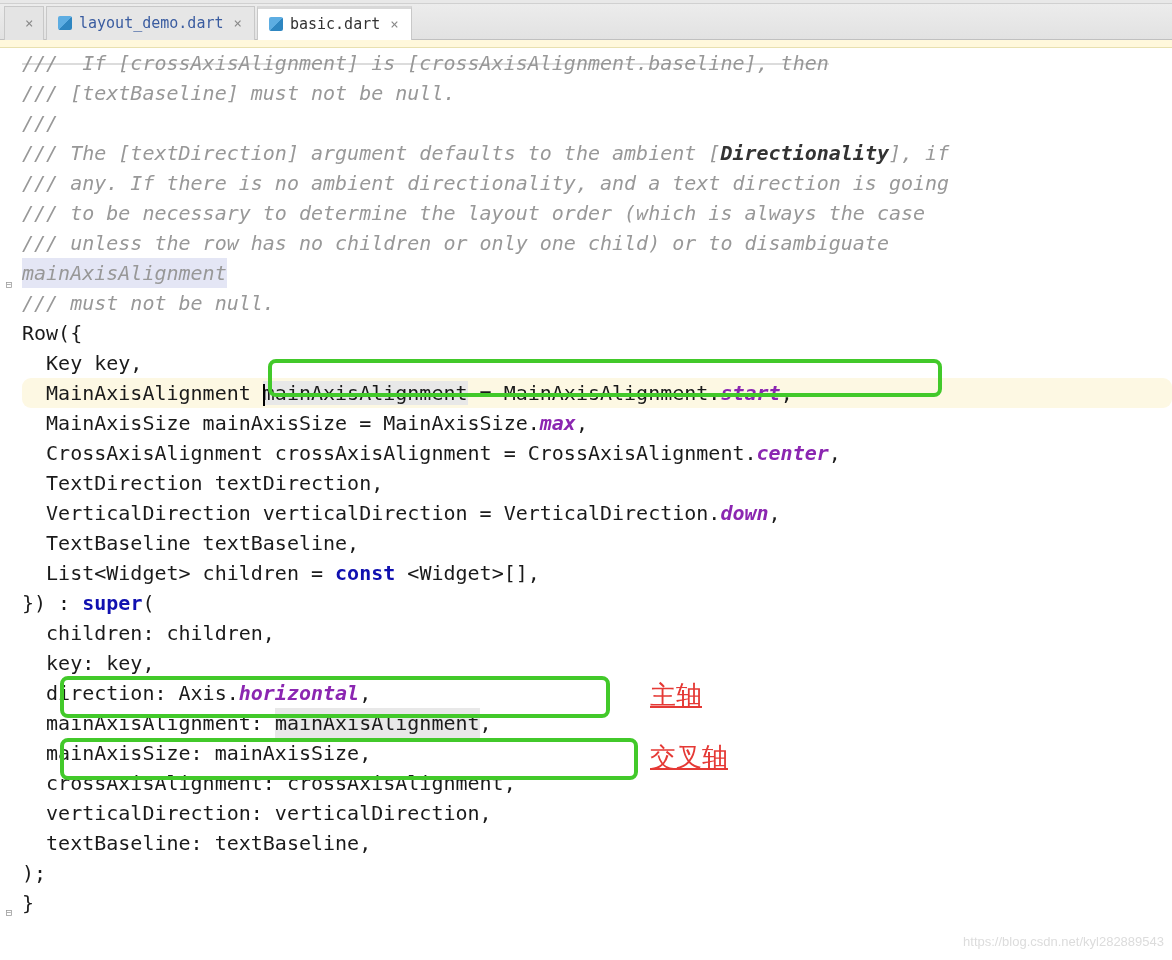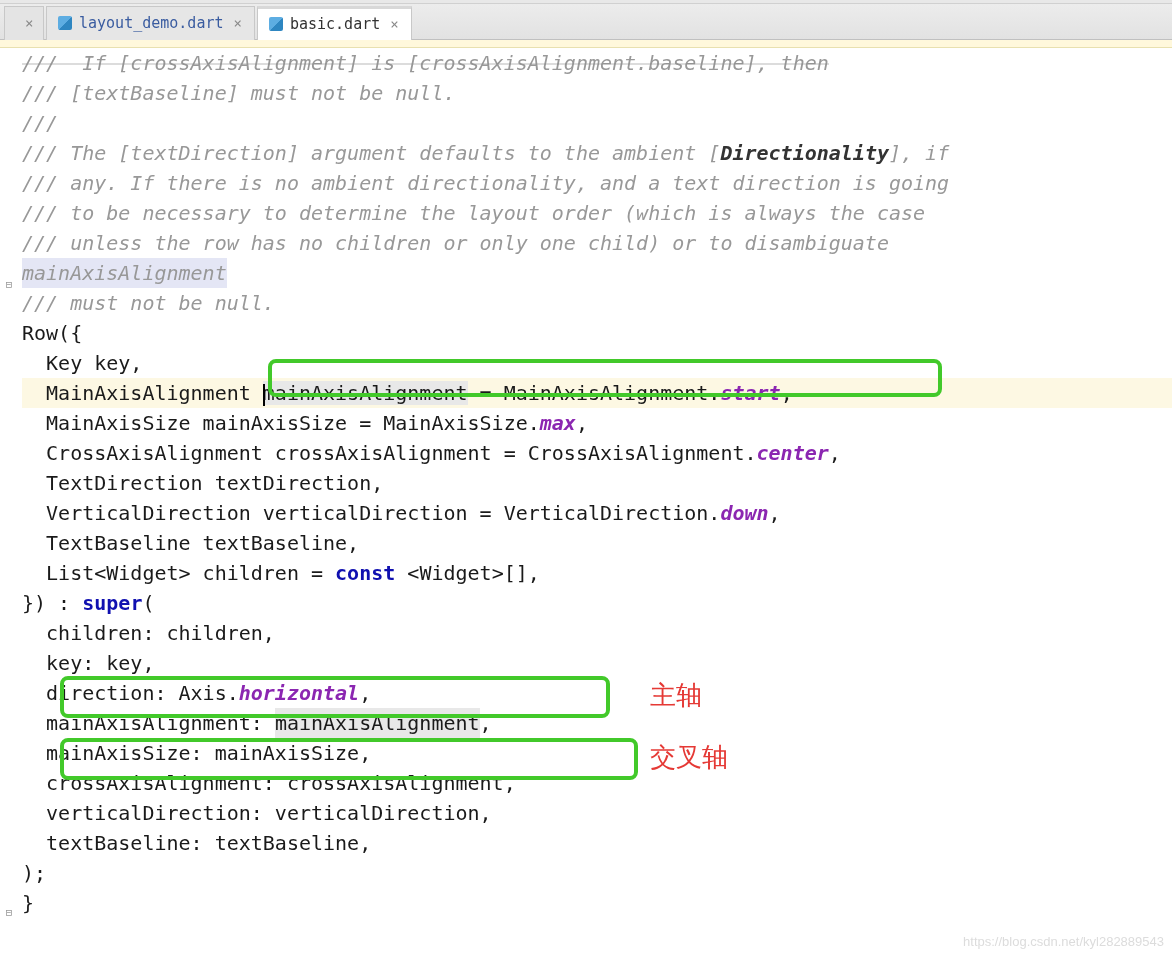--- a/index.html
+++ b/index.html
@@ -121,38 +121,39 @@
       position: relative;
     }
     .comment { color: #989898; font-style: italic; }
     .comment-bold { color: #333; font-style: italic; font-weight: 600; }
     .comment-link { color: #989898; font-style: italic; background: #e4e6f5; }
     .ident { color: #1a1a1a; }
     .keyword { color: #1010b0; font-weight: 700; }
     .purple { color: #8b26b1; font-weight: 700; font-style: italic; }
     .punct { color: #1a1a1a; }
     .highlight-bg { background: #e8e8e8; }
-    .line-highlight { background: #fdf8e3; display: block; width: 100%; }
+    .line-highlight { background: #fdf8e3; display: block; width: 100%; border-radius: 9px; }
     .green-box {
       position: absolute;
       border: 4px solid #42c92a;
       border-radius: 8px;
       pointer-events: none;
       z-index: 5;
     }
     .box1 { left: 268px; top: 311px; width: 674px; height: 38px; }
     .box2 { left: 60px; top: 628px; width: 550px; height: 42px; }
     .box3 { left: 60px; top: 690px; width: 578px; height: 42px; }
     .annotation {
       position: absolute;
       color: #e53935;
       font-size: 26px;
       font-family: "PingFang SC", "Microsoft YaHei", sans-serif;
       pointer-events: none;
       z-index: 6;
+      text-decoration: underline;
     }
     .anno1 { left: 650px; top: 632px; }
     .anno2 { left: 650px; top: 694px; }
     .watermark {
       position: absolute;
       bottom: 3px;
       right: 8px;
       font-size: 13px;
       color: #dcdcdc;
       font-family: sans-serif;

